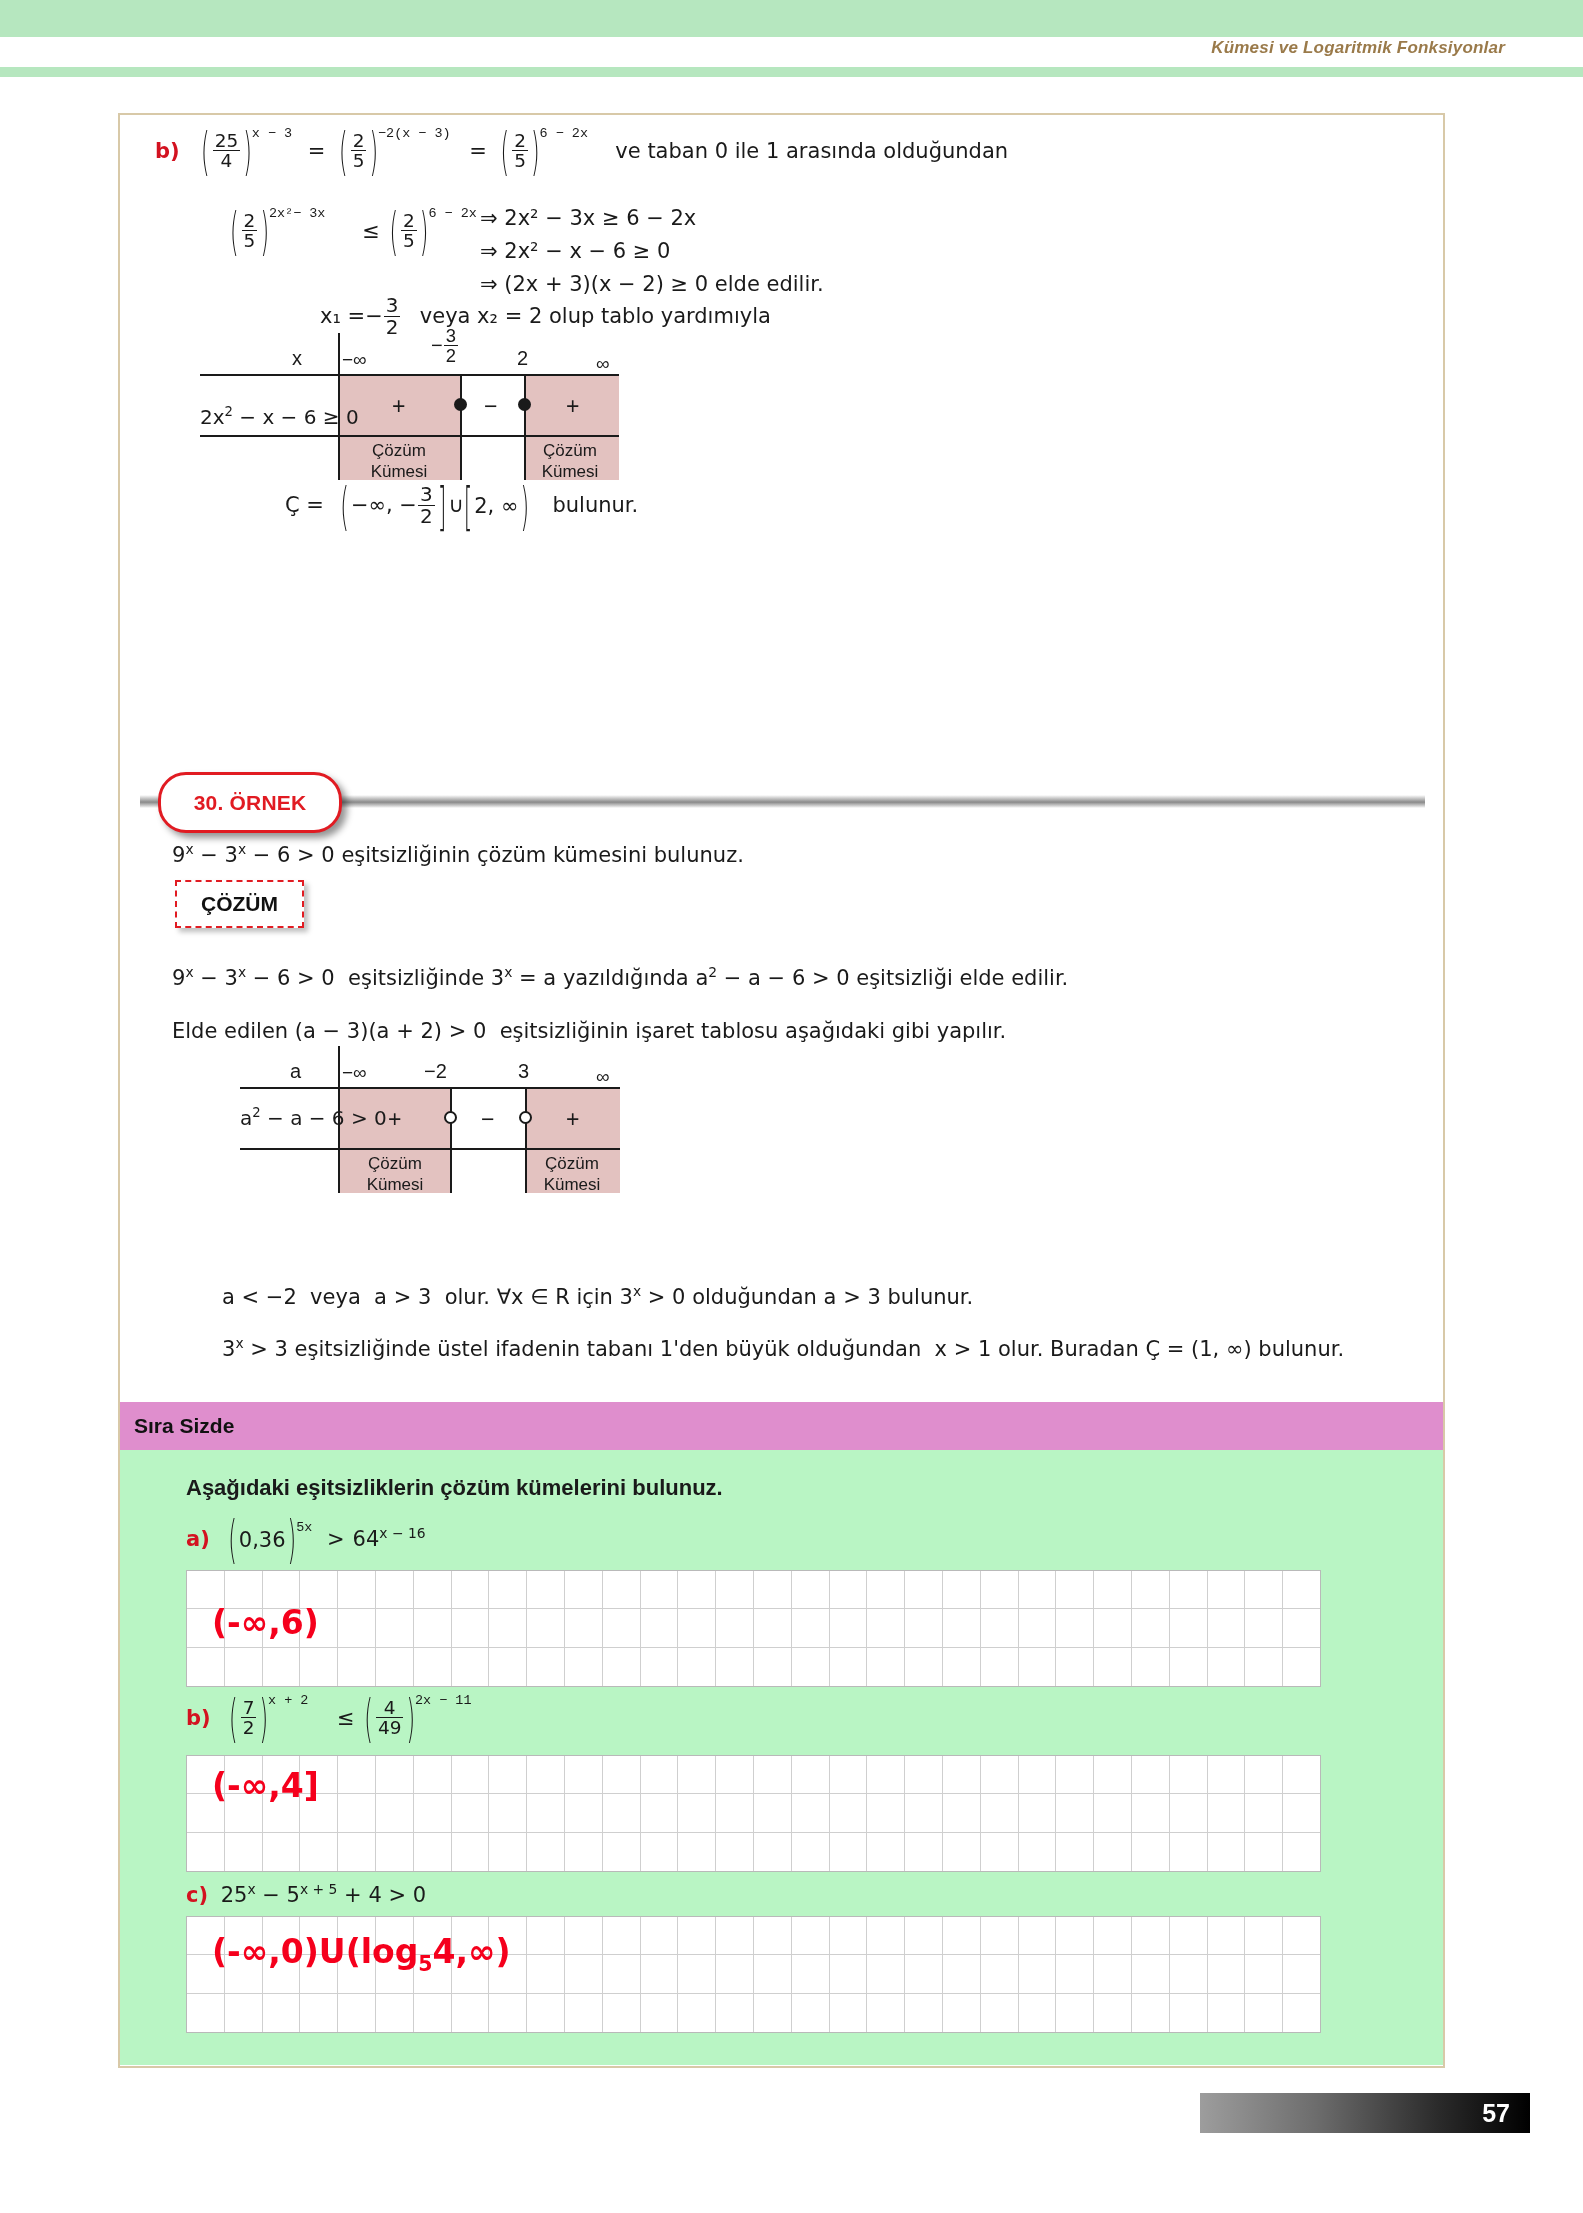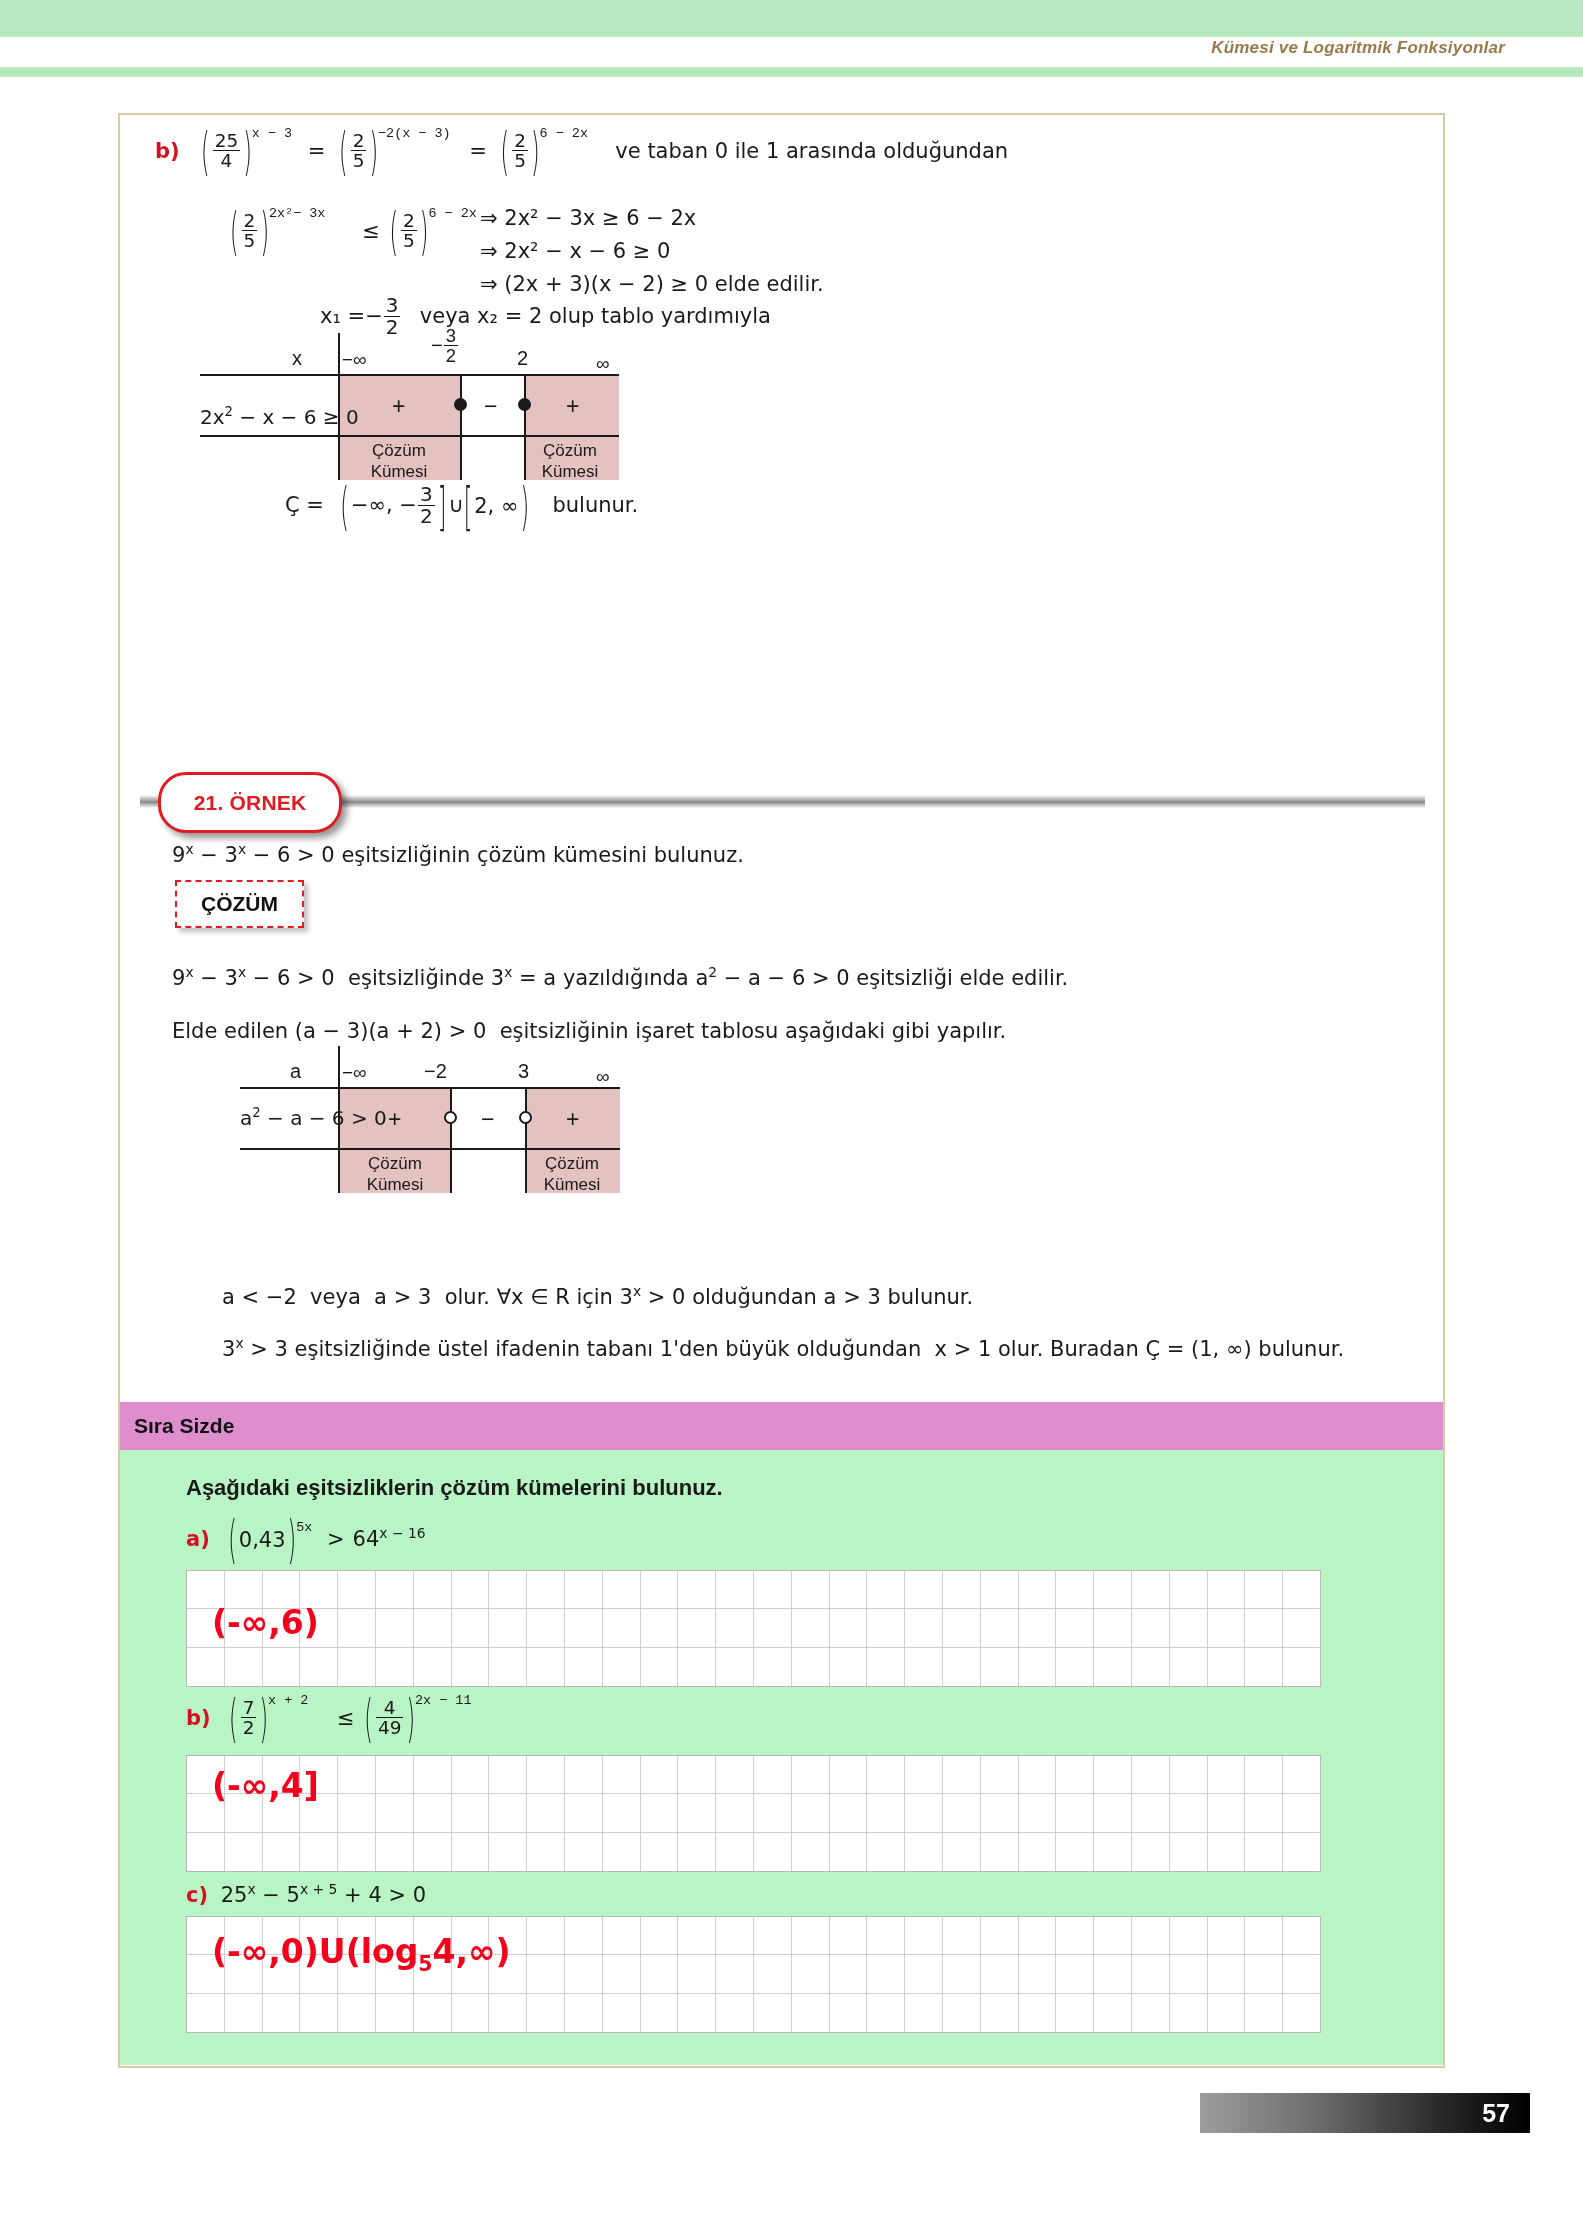--- a/index.html
+++ b/index.html
@@ -180,21 +180,21 @@
   <span>Ç =</span>
   <span style="display:inline-block;width:3px"></span>
   <span class="paren"><span class="pl">(</span><span class="inner">−∞, −<span class="frac" style="font-size:.95em"><span class="num">3</span><span class="den">2</span></span></span><span class="pr">]</span></span><span style="display:inline-block;width:2px"></span>∪<span class="paren"><span class="pl">[</span><span class="inner">2, ∞</span><span class="pr">)</span></span>
   <span style="display:inline-block;width:10px"></span>
   <span>bulunur.</span>
 </div>
 
 <div class="ex-wrap">
   <div class="ex-rule"></div>
   <div class="ex-pill">
-    <span>21. ÖRNEK</span>
+    <span>30. ÖRNEK</span>
   </div>
 </div>
 
 <div class="abs math eq" style="left:172px;top:842px;">
   9<sup>x</sup> − 3<sup>x</sup> − 6 &gt; 0 eşitsizliğinin çözüm kümesini bulunuz.
 </div>
 
 <div class="coz-box">
   <span>ÇÖZÜM</span>
 </div>
@@ -248,21 +248,21 @@
 
 <div class="ss-title">
   <span>Sıra Sizde</span>
 </div>
 <div class="ss-body"></div>
 <div class="ss-heading">Aşağıdaki eşitsizliklerin çözüm kümelerini bulunuz.</div>
 
 <div class="abs math eq" style="left:186px;top:1526px;">
   <span class="red">a)</span>
   <span style="display:inline-block;width:5px"></span>
-  <span class="paren"><span class="pl">(</span><span class="inner">0,43</span><span class="pr">)</span><span class="pow">5x</span></span>
+  <span class="paren"><span class="pl">(</span><span class="inner">0,36</span><span class="pr">)</span><span class="pow">5x</span></span>
   <span style="display:inline-block;width:8px"></span>&gt;<span style="display:inline-block;width:8px"></span>64<sup>x − 16</sup>
 </div>
 <div class="ansgrid" style="left:186px;top:1570px;width:1135px;height:117px;">
   <div class="row">
     <div class="cell"></div>
       <div class="cell"></div>
       <div class="cell"></div>
       <div class="cell"></div>
       <div class="cell"></div>
       <div class="cell"></div>

